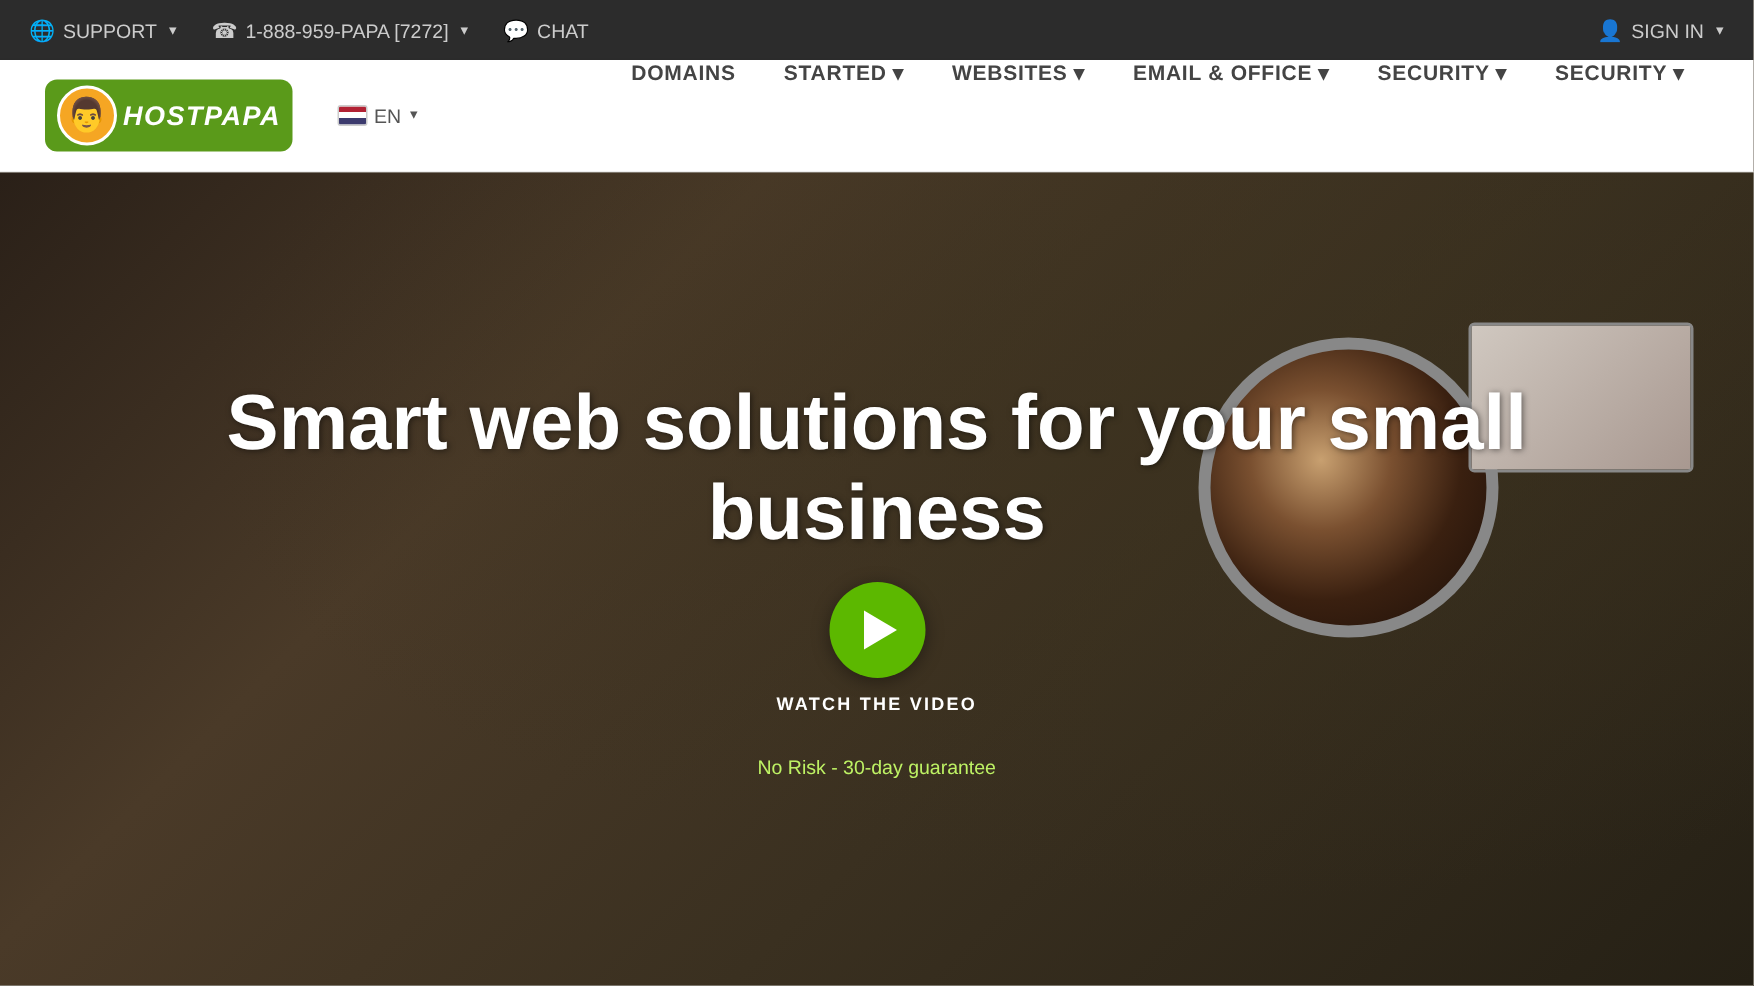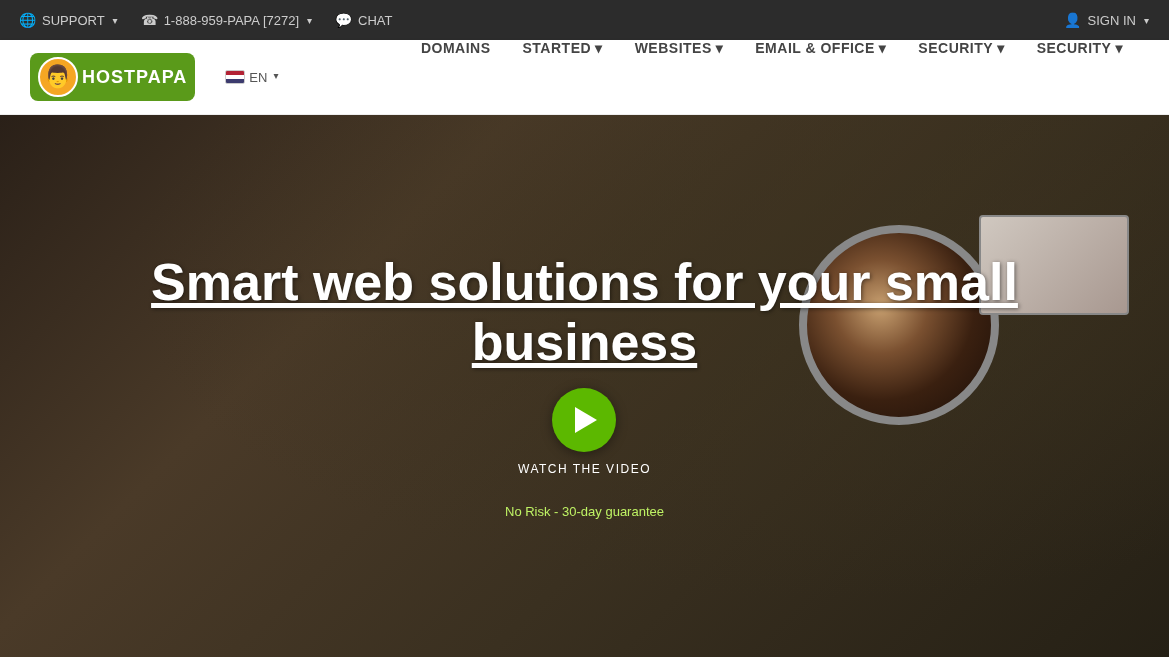--- a/index.html
+++ b/index.html
@@ -83,20 +83,21 @@
       justify-content: center;
       font-size: 22px;
       border: 2px solid #fff;
     }
     .logo-text {
       color: #fff;
       font-weight: bold;
       font-size: 18px;
       letter-spacing: 1px;
       text-transform: uppercase;
+      font-style: italic;
     }
     .lang-selector {
       display: flex;
       align-items: flex-start;
       gap: 4px;
       margin-right: auto;
       cursor: pointer;
       color: #555;
       font-size: 13px;
     }
@@ -188,21 +189,20 @@
       padding: 0 40px;
     }
     .hero-title {
       font-size: 52px;
       font-weight: bold;
       color: #fff;
       line-height: 1.15;
       margin-bottom: 16px;
       text-shadow: 1px 1px 4px rgba(0,0,0,0.5);
       max-width: 900px;
-      text-decoration: underline;
     }
     .hero-subtitle {
       font-size: 22px;
       color: #fff;
       margin-bottom: 32px;
       font-style: italic;
       text-shadow: 1px 1px 3px rgba(0,0,0,0.5);
     }
     .play-btn-wrapper {
       display: flex;
@@ -229,21 +229,21 @@
       width: 0;
       height: 0;
       border-top: 13px solid transparent;
       border-bottom: 13px solid transparent;
       border-left: 22px solid #fff;
       margin-left: 4px;
     }
     .watch-label {
       color: #fff;
       font-size: 12px;
-      font-weight: normal;
+      font-weight: bold;
       letter-spacing: 1.5px;
       text-transform: uppercase;
     }
     .get-started-btn {
       background: #f5a623;
       color: #fff;
       font-size: 22px;
       font-weight: bold;
       letter-spacing: 2px;
       text-transform: uppercase;

